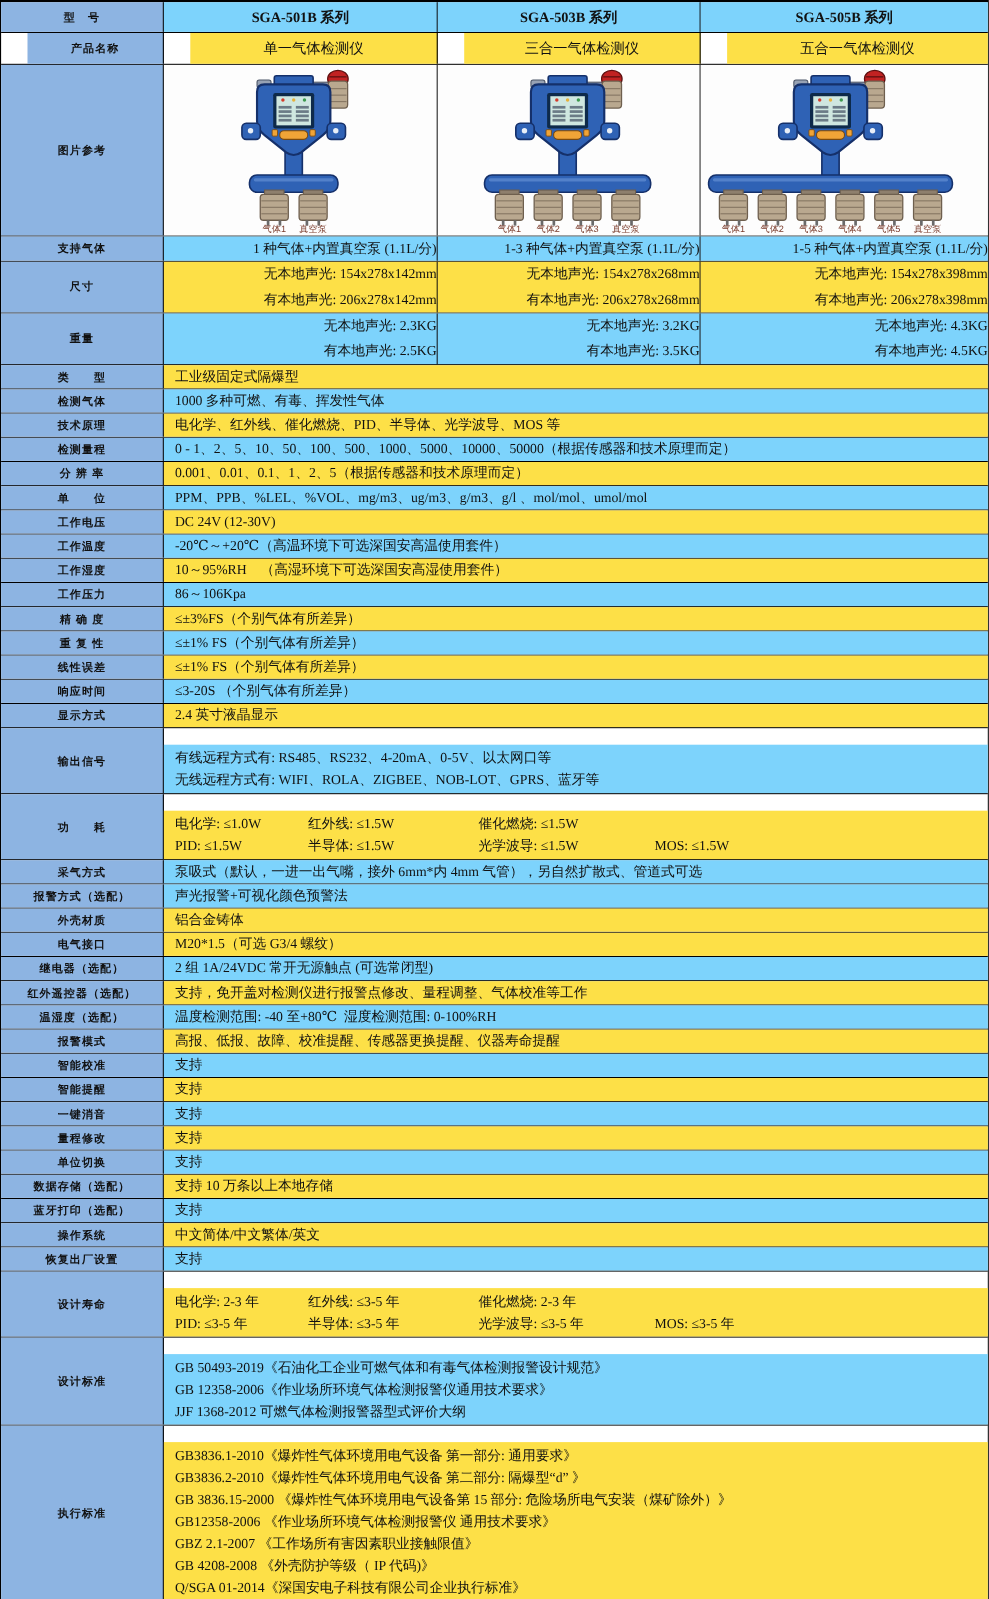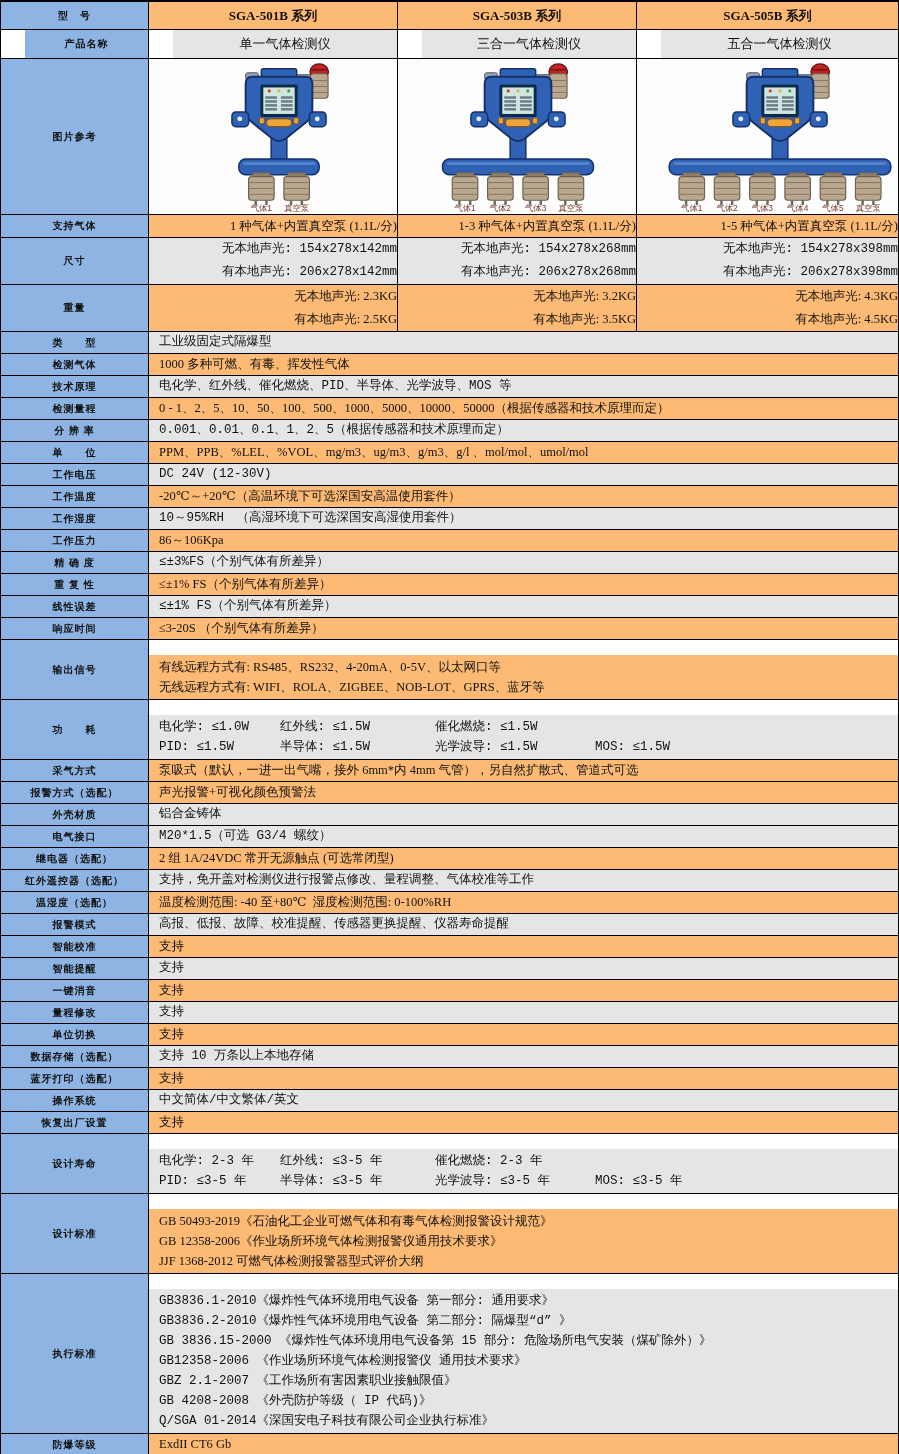--- a/index.html
+++ b/index.html
@@ -6,23 +6,23 @@
   body{width:899px;font-family:"Liberation Sans","DejaVu Sans",sans-serif;color:#111;}
   .tbl{width:897px;border:1px solid #000;border-top:2px solid #000;}
   .row{display:grid;border-bottom:1px solid #000;}
   .row:last-child{border-bottom:none;}
   .cols4{grid-template-columns:148px 249px 239px 1fr;}
   .cols2{grid-template-columns:148px 1fr;}
   .cell{border-right:1px solid #000;overflow:hidden;}
   .cell:last-child{border-right:none;}
   .label{background:#8db4e2;font-weight:bold;font-size:10px;display:flex;align-items:center;justify-content:center;text-align:center;letter-spacing:1px;}
   .val{font-family:"Liberation Serif","DejaVu Serif",serif;font-size:12.5px;}
-  .stripeA{background:#fdba74;}
-  .stripeB{background:#e5e5e5;font-family:Liberation Mono, monospace;}
-  .imgbg{background:#fdfdfd;display:flex;align-items:center;justify-content:flex-end;}
+  .stripeA{background:#7dd3fc;}
+  .stripeB{background:#fde047;}
+  .imgbg{background:#fdfdfd;display:flex;align-items:center;justify-content:flex-start;}
   .h-model .cell{height:27px;}
   .h-model .val,.h-product .val{display:flex;align-items:center;justify-content:center;font-weight:bold;}
   .h-model .val{font-size:13px;font-family:"Liberation Serif","DejaVu Serif",serif;}
   .h-product .cell{height:28px;margin-left:24px;}
   .h-product .val{font-weight:normal;font-size:13px;}
   .h-image .cell{height:155px;}
   .line{height:21px;line-height:21px;white-space:pre;padding-left:10px;}
   .multi .line{height:20px;line-height:20px;}
   .multi{padding:2px 0;margin-top:15px;}
   .center .line{padding-left:0;text-align:right;}
@@ -386,20 +386,26 @@
           <div class="line">≤±1% FS（个别气体有所差异）</div>
         </div>
       </div>
       <div class="row cols2">
         <div class="cell label">响应时间</div>
         <div class="cell val vmid stripeA">
           <div class="line">≤3-20S （个别气体有所差异）</div>
         </div>
       </div>
       <div class="row cols2">
+        <div class="cell label">显示方式</div>
+        <div class="cell val vmid stripeB">
+          <div class="line">2.4 英寸液晶显示</div>
+        </div>
+      </div>
+      <div class="row cols2">
         <div class="cell label">输出信号</div>
         <div class="cell val vmid stripeA multi">
           <div class="line">有线远程方式有: RS485、RS232、4-20mA、0-5V、以太网口等</div>
           <div class="line">无线远程方式有: WIFI、ROLA、ZIGBEE、NOB-LOT、GPRS、蓝牙等</div>
         </div>
       </div>
       <div class="row cols2">
         <div class="cell label">功　　耗</div>
         <div class="cell val vmid stripeB multi">
           <div class="line"><span class="seg seg0">电化学: ≤1.0W</span><span class="seg seg1">红外线: ≤1.5W</span><span class="seg seg2">催化燃烧: ≤1.5W</span></div>

